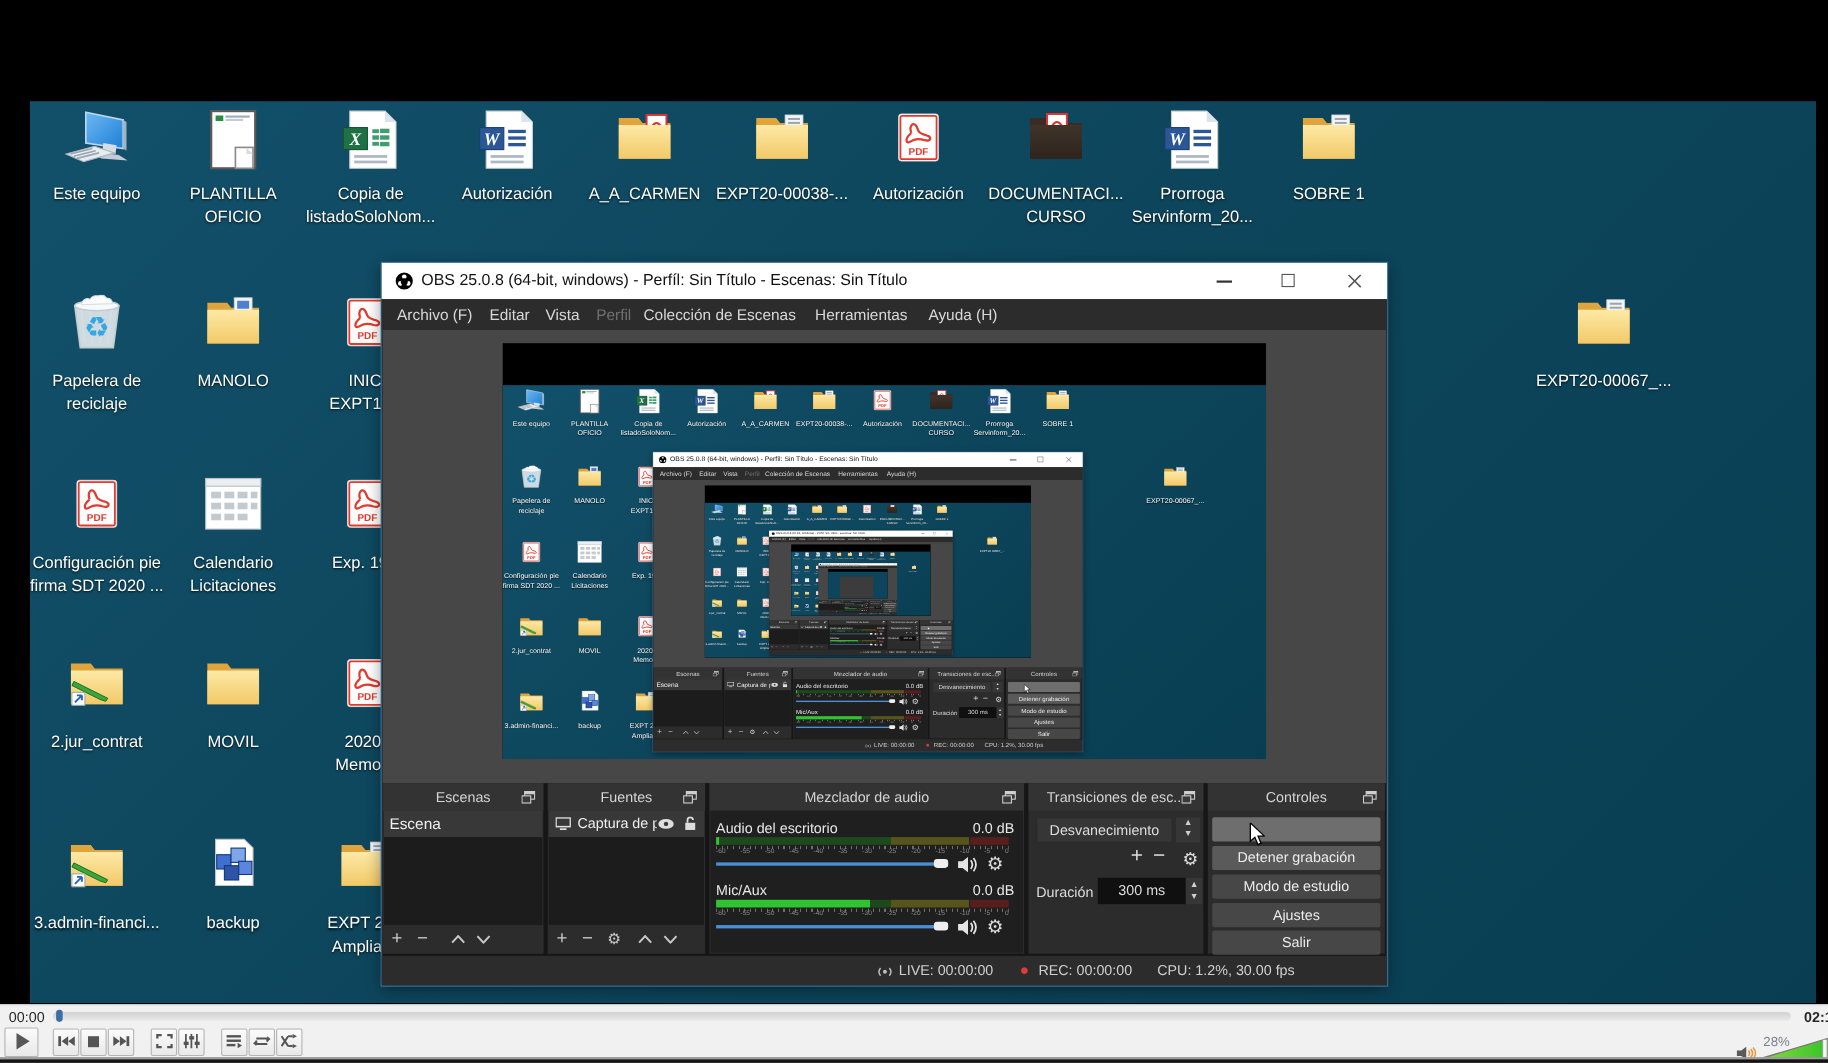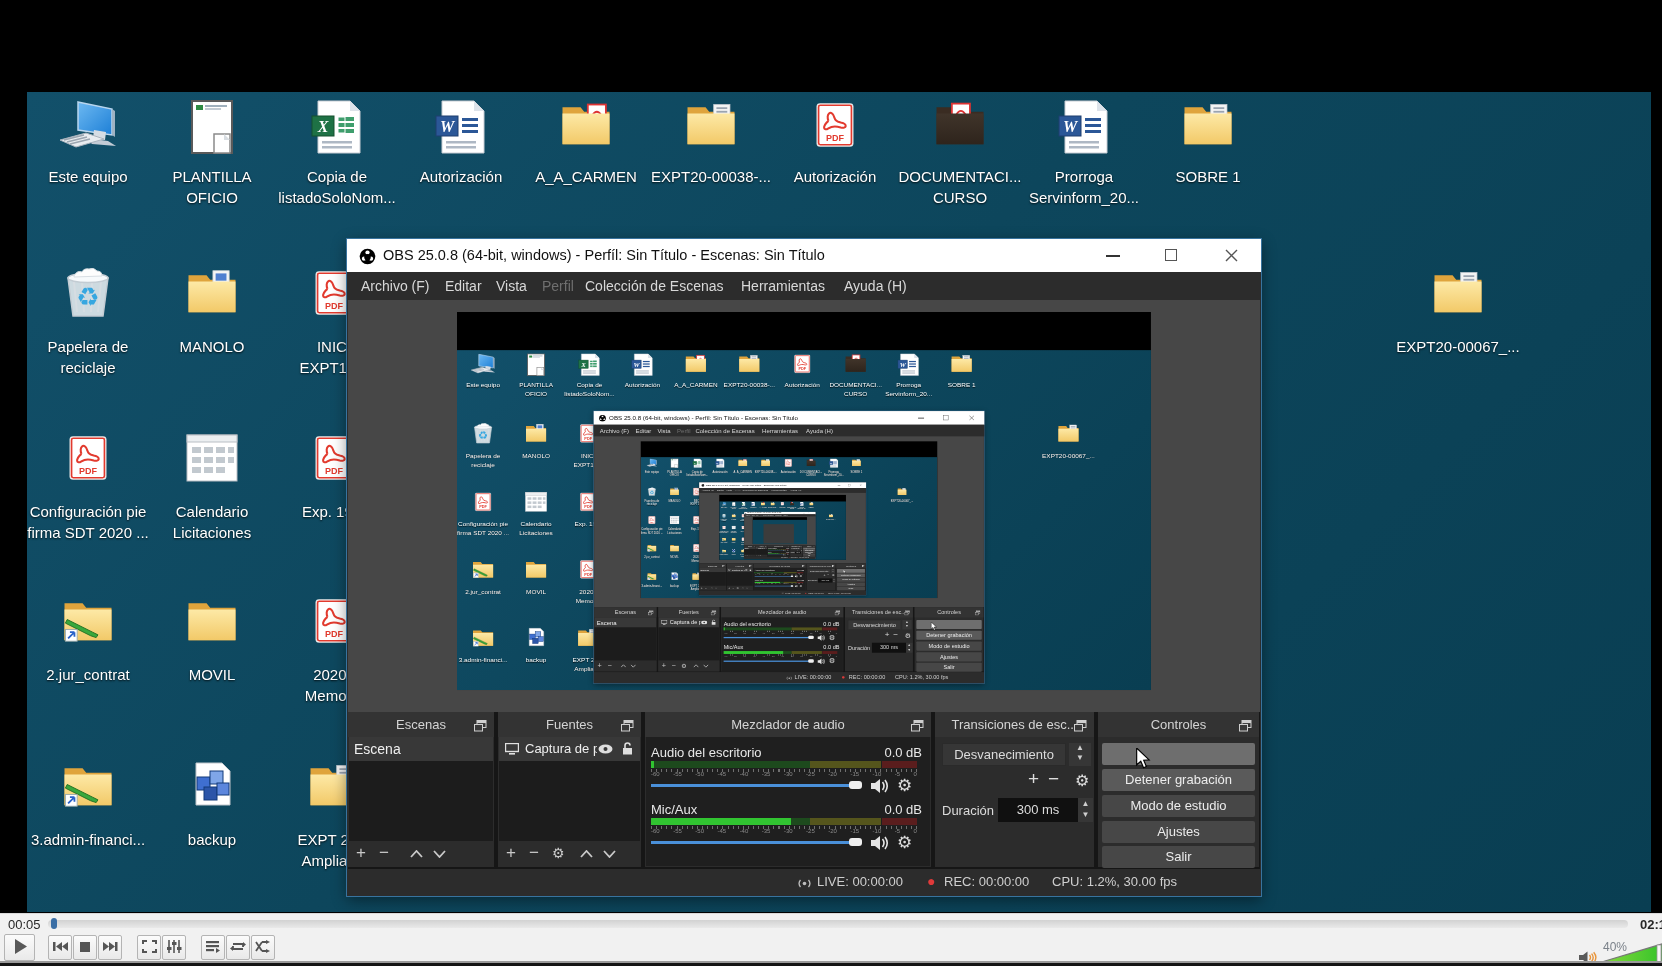--- a/index.html
+++ b/index.html
@@ -1955,21 +1955,21 @@
           <span style="position:absolute;left:597px;top:5px">REC: 00:00:00</span>
           <span style="position:absolute;left:705px;top:5px">CPU: 1.2%, 30.00 fps</span>
         </div>
   <svg width="18" height="22" viewBox="0 0 12 15" style="position:absolute;left:788px;top:509px;z-index:50">
           <path d="M1 0 L1 11.5 L3.8 9 L5.7 13.5 L7.6 12.6 L5.8 8.3 L9.5 8.1 Z" fill="#fff" stroke="#000" stroke-width="0.8"></path>
         </svg>
 </div>
 </div>
   </div>
 <div style="position:absolute;left:0;top:913px;width:1662px;height:53px;background:#f1f1f1;border-top:1px solid #d9d9d9">
-  <div style="position:absolute;left:8px;top:3px;font-size:13px;color:#282828">00:05</div>
+  <div style="position:absolute;left:8px;top:3px;font-size:13px;color:#282828">00:00</div>
   <div style="position:absolute;left:48px;top:6px;width:1580px;height:8px;background:linear-gradient(#d2d2d2,#e9e9e9);border-radius:4px"></div>
   <div style="position:absolute;left:51px;top:4px;width:6px;height:11px;background:#3a6ea5;border-radius:3px"></div>
   <div style="position:absolute;left:1640px;top:3px;font-size:13px;color:#282828;font-weight:bold">02:12</div>
   <div style="position:absolute;left:4px;top:20px;width:31px;height:27px;background:linear-gradient(#fbfbfb,#e9e9e9);border:1px solid #b4b4b4;border-radius:2px"><svg width="29" height="23" viewBox="0 0 29 23">
         <polygon points="10,4 22,11.5 10,19" fill="#585858"></polygon>
       </svg></div>
   <div style="position:absolute;left:48px;top:21px;width:24px;height:25px;background:linear-gradient(#fbfbfb,#e9e9e9);border:1px solid #b4b4b4;border-radius:2px"><svg width="22" height="21" viewBox="0 0 22 21">
         <rect x="4" y="6" width="2.5" height="9" fill="#555"></rect>
         <polygon points="13,6 7,10.5 13,15" fill="#555"></polygon>
         <polygon points="19,6 13,10.5 19,15" fill="#555"></polygon>
@@ -2013,21 +2013,21 @@
   <div style="position:absolute;left:251px;top:21px;width:24px;height:25px;background:linear-gradient(#fbfbfb,#e9e9e9);border:1px solid #b4b4b4;border-radius:2px"><svg width="22" height="21" viewBox="0 0 22 21">
         <path d="M4 6 l6 9 M10 6 l-6 9" stroke="#555" stroke-width="1.8" fill="none"></path>
         <path d="M10 6 h4 M10 15 h4" stroke="#555" stroke-width="1.8"></path>
         <polygon points="14,4 18,6 14,8" fill="#555"></polygon>
         <polygon points="14,13 18,15 14,17" fill="#555"></polygon>
       </svg></div>
   <svg width="20" height="13" viewBox="0 0 20 13" style="position:absolute;left:1578px;top:37px">
     <path d="M1 4 h4 l4.5 -3.5 v12 l-4.5 -3.5 h-4 z" fill="#5a5a5a"></path>
     <path d="M11.5 4 q2 2.5 0 5 M13.6 2.6 q3.2 3.9 0 7.8 M15.7 1.2 q4.4 5.3 0 10.6" stroke="#e8943a" stroke-width="1.4" fill="none"></path>
     </svg>
-  <div style="position:absolute;left:1603px;top:26px;font-size:12px;color:#7b828a">40%</div>
+  <div style="position:absolute;left:1603px;top:26px;font-size:12px;color:#7b828a">28%</div>
   <svg width="63" height="22" viewBox="0 0 63 22" style="position:absolute;left:1599px;top:28px">
     <defs>
         <linearGradient id="vol" x1="0" y1="0" x2="1" y2="0">
           <stop offset="0" stop-color="#8ada3e"></stop>
           <stop offset="1" stop-color="#35c32a"></stop>
         </linearGradient>
       </defs>
     <polygon points="1,20.5 63,2 63,20.5" fill="url(#vol)" stroke="#777" stroke-width="1.2"></polygon>
     <rect x="58" y="3" width="4" height="17" fill="#f6f6f6" stroke="#9a9a9a" stroke-width="0.8"></rect>
     </svg>

